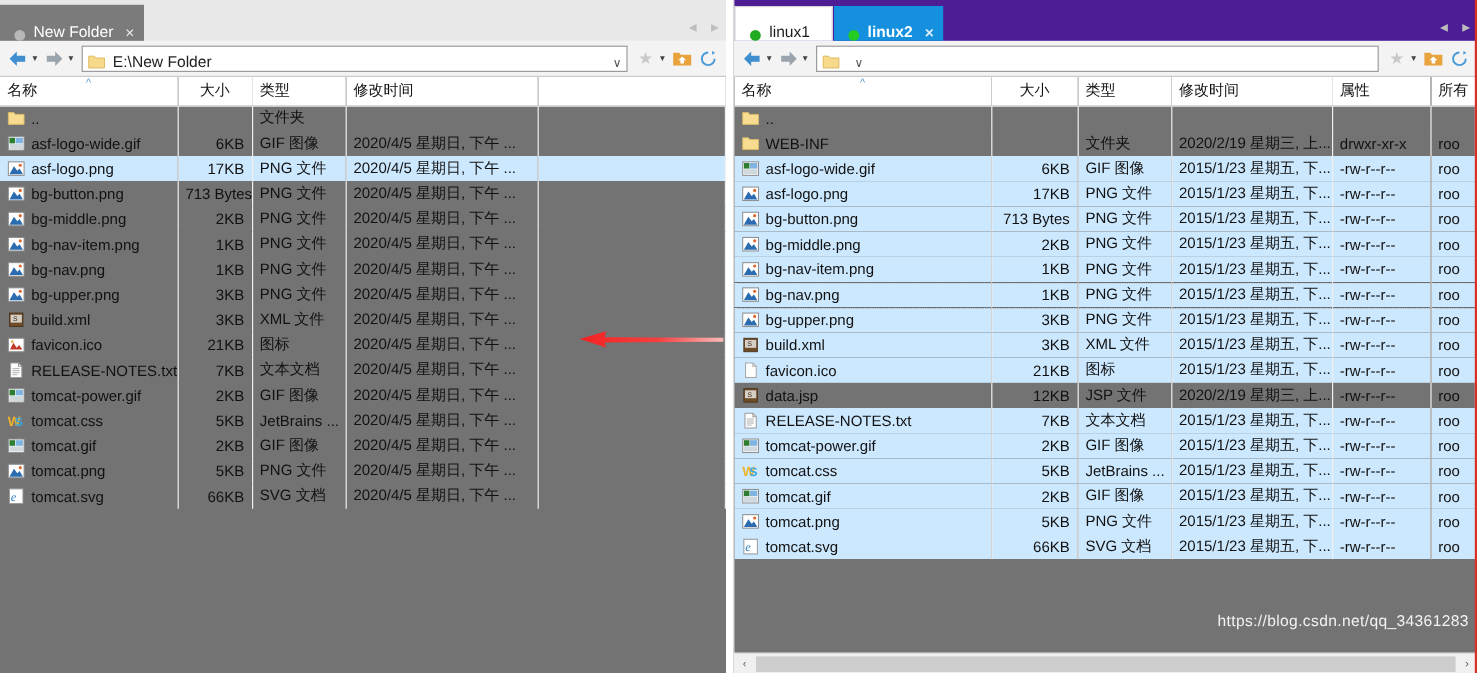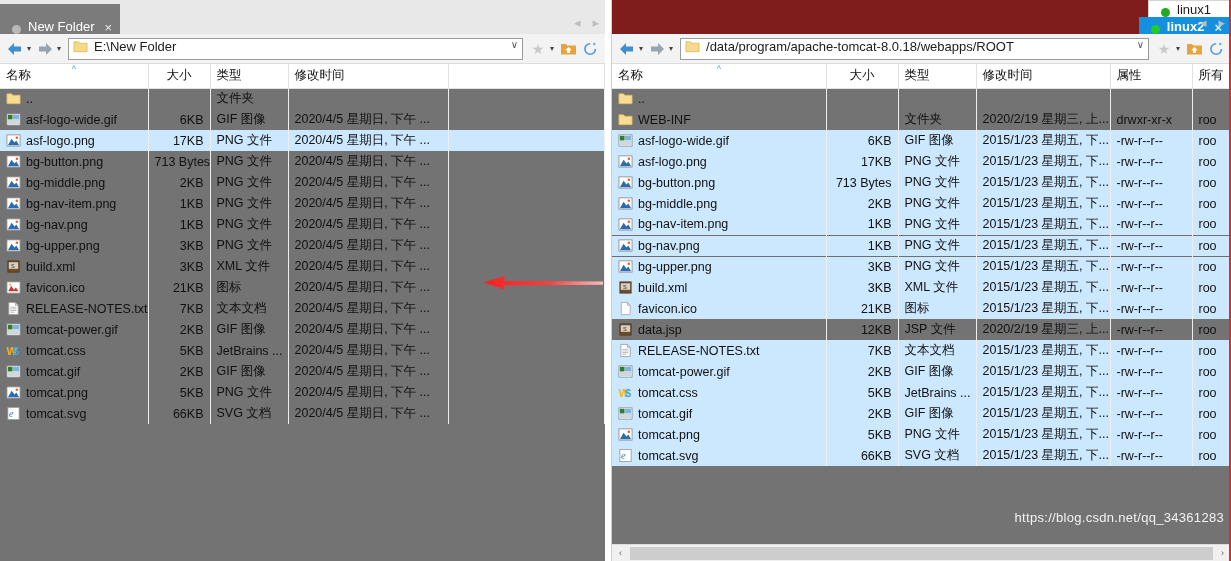--- a/index.html
+++ b/index.html
@@ -14,21 +14,21 @@
 
   
   .window { position: absolute; top: 0; height: 561px; background: #ffffff; }
   .win-left  { left: 0;   width: 605px; }
 
   .tabstrip {
     position: relative; height: 34px;
     display: flex; align-items: flex-end;
   }
   .tabstrip.inactive { background: #e8e8e8; }
-  .tabstrip.active   { background: #7f1d1d; flex-direction: column; }
+  .tabstrip.active   { background: #4c1d95; }
 
   .tab {
     height: 29px; display: flex; align-items: flex-end;
     padding: 0 8px 0 12px; font-size: 13px;
     position: relative; margin-right: 1px;
     cursor: default; white-space: nowrap;
   }
   .tab .dot {
     width: 9px; height: 9px; border-radius: 50%;
     display: inline-block; margin-right: 7px; flex: none;
@@ -55,21 +55,21 @@
     height: 30px; padding: 0 4px;
     background: #f3f3f3;
     border-bottom: 1px solid #dcdcdc;
   }
   .nav-btn { display: flex; align-items: center; padding: 0 1px; cursor: default; }
   .arrow-ico { width: 20px; height: 20px; display:block; }
   .caret { color: #444; font-size: 8px; margin: 0 3px 0 1px; }
   .addr-box {
     flex: 1; height: 22px; background: #fff;
     border: 1px solid #9b9b9b;
-    display: flex; align-items: flex-start;
+    display: flex; align-items: flex-end;
     padding: 0 4px; margin: 0 4px;
     font-size: 13px; color: #202020;
     min-width: 0;
   }
   .addr-box .folder-ico { margin-right: 6px; flex: none; }
   .addr-text { flex:1; overflow:hidden; white-space: nowrap; text-overflow: ellipsis; }
   .addr-chev { color:#555; font-size: 10px; padding-left:6px; }
   .tool-ico { width: 22px; display:flex; justify-content:center; align-items:center; cursor:default; }
 
   
@@ -499,21 +499,20 @@
         <svg class="arrow-ico" viewBox="0 0 20 20">
             <path d="M11 4 L17 10 L11 16 L11 12.5 L4 12.5 L4 7.5 L11 7.5 Z" fill="#9aa4ad"></path>
           </svg>
       </span>
       <span class="caret">▾</span>
 
       <div class="addr-box">
         <svg class="folder-ico ico" viewBox="0 0 16 16">
           <path d="M1 3 h5 l1.3 1.6 H15 V13.5 H1 Z" fill="#f6d98a" stroke="#d9b558" stroke-width="0.8"></path>
         </svg>
-        <span class="addr-text">/data/program/apache-tomcat-8.0.18/webapps/ROOT</span>
         <span class="addr-chev">∨</span>
       </div>
 
       <span class="tool-ico" style="color:#c9c9c9;font-size:14px;">★</span>
       <span class="caret">▾</span>
       <span class="tool-ico">
         <svg width="17" height="16" viewBox="0 0 17 16">
           <path d="M1 3 h5 l1.3 1.6 H16 V13.5 H1 Z" fill="#e8a33d"></path>
           <path d="M8.5 6 L11.8 9.3 H10 V12 H7 V9.3 H5.2 Z" fill="#ffffff"></path>
         </svg>

